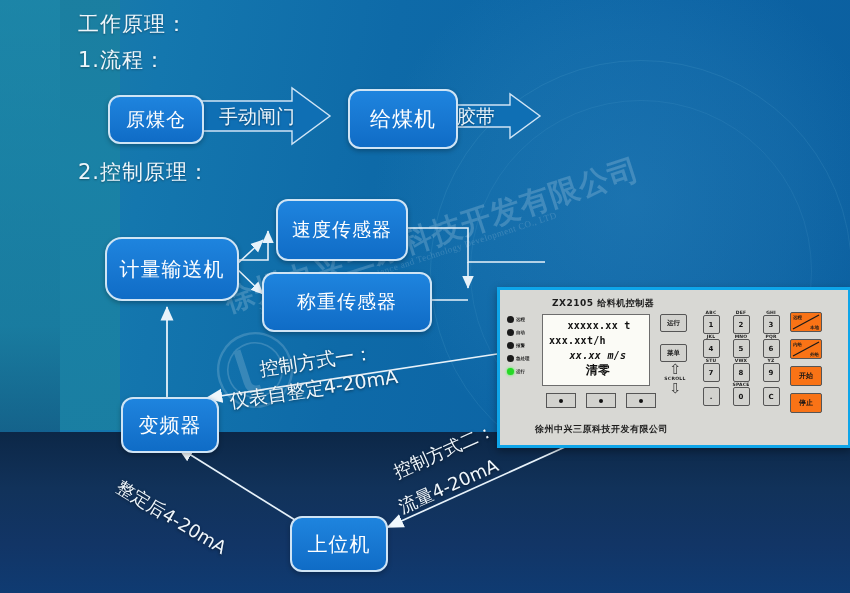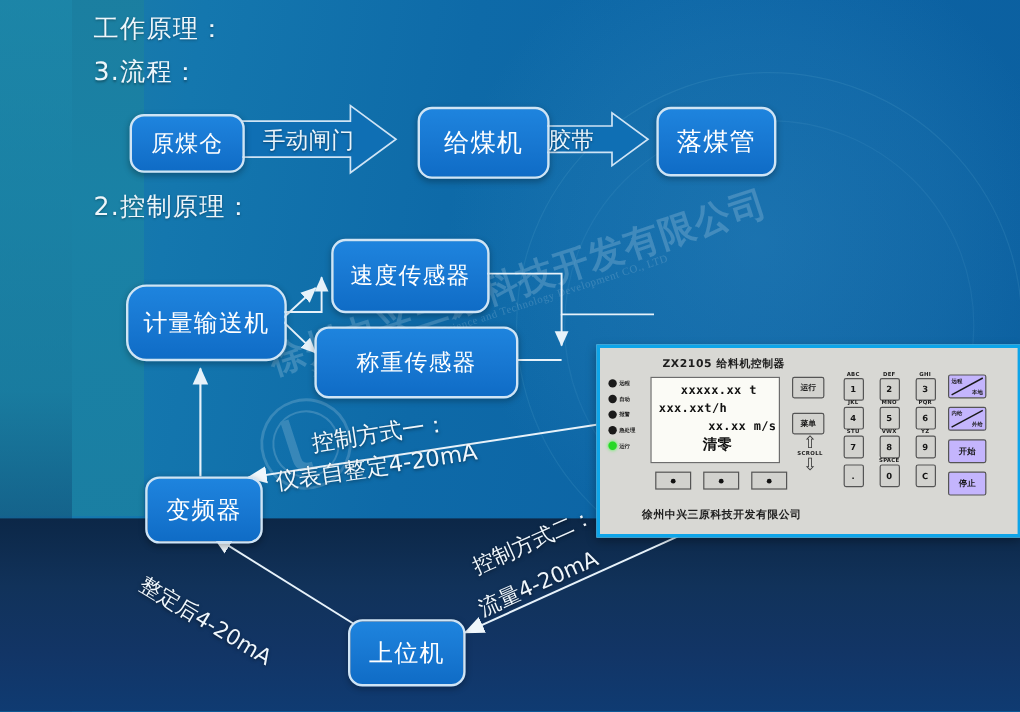--- a/index.html
+++ b/index.html
@@ -66,42 +66,42 @@
   .led-row{display:flex;align-items:center;height:13px;}
   .led{width:7px;height:7px;border-radius:50%;background:#1a1a1a;flex:0 0 auto;}
   .led.on{background:#27d827;box-shadow:0 0 3px #3f3;}
   .led-lbl{font-size:4.5px;color:#222;margin-left:2px;font-weight:bold;white-space:nowrap;}
   .lcd{position:absolute;left:42px;top:24px;width:108px;height:72px;background:#fbfbf6;
     border:1px solid #6d6d6d;padding:3px 2px 0 2px;box-sizing:border-box;}
   .lcd div{font-family:"DejaVu Sans Mono","Liberation Mono",monospace;font-size:10px;
     color:#111;letter-spacing:.3px;line-height:15px;font-weight:bold;}
   .lcd .l1{text-align:center;padding-left:6px;}
   .lcd .l2{text-align:left;padding-left:4px;}
-  .lcd .l3{text-align:right;padding-left:4px;}
+  .lcd .l3{text-align:center;padding-left:4px;font-style:italic;}
   .lcd .l4{text-align:center;font-family:"DejaVu Sans",sans-serif;font-size:12px;padding-left:4px;}
   .softbtns{position:absolute;left:46px;top:103px;display:flex;gap:10px;}
   .softbtn{width:28px;height:13px;border:1px solid #555;background:#d2d2ce;
     display:flex;align-items:center;justify-content:center;}
   .softbtn i{width:4px;height:4px;border-radius:50%;background:#111;display:block;}
   .fkeys{position:absolute;left:160px;top:24px;}
   .fkey{width:25px;height:16px;border:1px solid #555;background:#d2d2ce;border-radius:2px;
     display:flex;align-items:center;justify-content:center;font-size:6.5px;color:#151515;
     font-weight:bold;margin-bottom:12px;}
   .scroll{position:absolute;left:163px;top:73px;width:24px;text-align:center;}
   .scroll .lbl{font-size:4.5px;color:#222;font-weight:bold;letter-spacing:.3px;margin:1px 0;}
   .arrowglyph{font-size:14px;line-height:12px;color:#3a3a3a;}
   .pad{position:absolute;left:196px;top:20px;display:grid;
     grid-template-columns:repeat(3,30px);grid-auto-rows:24px;}
   .padcell{position:relative;display:flex;align-items:flex-end;justify-content:center;}
   .padkey{width:15px;height:17px;border:1px solid #555;background:#d2d2ce;border-radius:2px;
     display:flex;align-items:center;justify-content:center;font-size:7px;font-weight:bold;color:#151515;}
   .padsup{position:absolute;top:0px;left:50%;transform:translateX(-50%);
     font-size:4.5px;font-weight:bold;color:#222;letter-spacing:.2px;white-space:nowrap;}
   .rcol{position:absolute;left:290px;top:22px;}
-  .rkey{width:30px;height:18px;border:1px solid #555;background:#c4b5fd;border-radius:2px;
+  .rkey{width:30px;height:18px;border:1px solid #555;background:#f97316;border-radius:2px;
     margin-bottom:7px;position:relative;display:flex;align-items:center;justify-content:center;
     font-size:7px;font-weight:bold;color:#151515;overflow:hidden;}
   .rkey.split span{position:absolute;font-size:4.5px;font-weight:bold;color:#1a1a1a;}
   .rkey.split .tl{left:2px;top:1.5px;}
   .rkey.split .br{right:2px;bottom:1.5px;}
   .rkey.split .slash{position:absolute;left:0;top:0;width:100%;height:100%;}
 </style>
 </head>
 <body>
 
@@ -117,43 +117,40 @@
 
   <svg class="wm-logo" viewBox="0 0 100 100">
     <circle cx="50" cy="50" r="46" fill="none" stroke="#eaf4fb" stroke-width="3"></circle>
     <circle cx="50" cy="50" r="34" fill="none" stroke="#eaf4fb" stroke-width="2"></circle>
     <path d="M36 20 L36 62 Q36 74 50 74" fill="none" stroke="#eaf4fb" stroke-width="9"></path>
   </svg>
   <div class="wm">徐州中兴三原科技开发有限公司</div>
   <div class="wm-sub">Xuzhou Zhongxingsanyuan Science and Technology Development CO., LTD</div>
 
   <div class="head" style="left:57px;top:10px;">工作原理：</div>
-  <div class="head" style="left:57px;top:46px;">3.流程：</div>
+  <div class="head" style="left:57px;top:46px;">1.流程：</div>
   <div class="head" style="left:57px;top:158px;">2.控制原理：</div>
 
   <svg class="lines">
 
     <path d="M198 101 L292 101 L292 88 L330 116 L292 144 L292 131 L198 131 Z" fill="#0f6fb4" stroke="#cfe4f5" stroke-width="1.4"></path>
 
     <path d="M452 105 L510 105 L510 94 L540 116 L510 138 L510 127 L452 127 Z" fill="#0f6fb4" stroke="#cfe4f5" stroke-width="1.4"></path>
   </svg>
 
   <div class="box" style="left:108px;top:95px;width:92px;height:45px;font-size:19px;">
     <span>原煤仓</span>
   </div>
   <div class="chev-label" style="left:219px;top:104px;font-size:19px;">手动闸门</div>
 
   <div class="box" style="left:348px;top:89px;width:106px;height:56px;font-size:21px;">
     <span>给煤机</span>
   </div>
   <div class="chev-label" style="left:457px;top:104px;font-size:19px;">胶带</div>
 
-  <div class="box" style="left:547px;top:89px;width:96px;height:54px;font-size:21px;">
-    <span>落煤管</span>
-  </div>
 
   <svg class="lines">
     <defs>
       <marker id="ah" markerWidth="9" markerHeight="9" refX="7.5" refY="4.2" orient="auto">
         <path d="M0,0.6 L8,4.2 L0,7.8 z" fill="#e7f2fa"></path>
       </marker>
       <marker id="ahd" markerWidth="11" markerHeight="11" refX="9" refY="5" orient="auto">
         <path d="M0,0.8 L10,5 L0,9.2 z" fill="#f0f7fc"></path>
       </marker>
     </defs>

